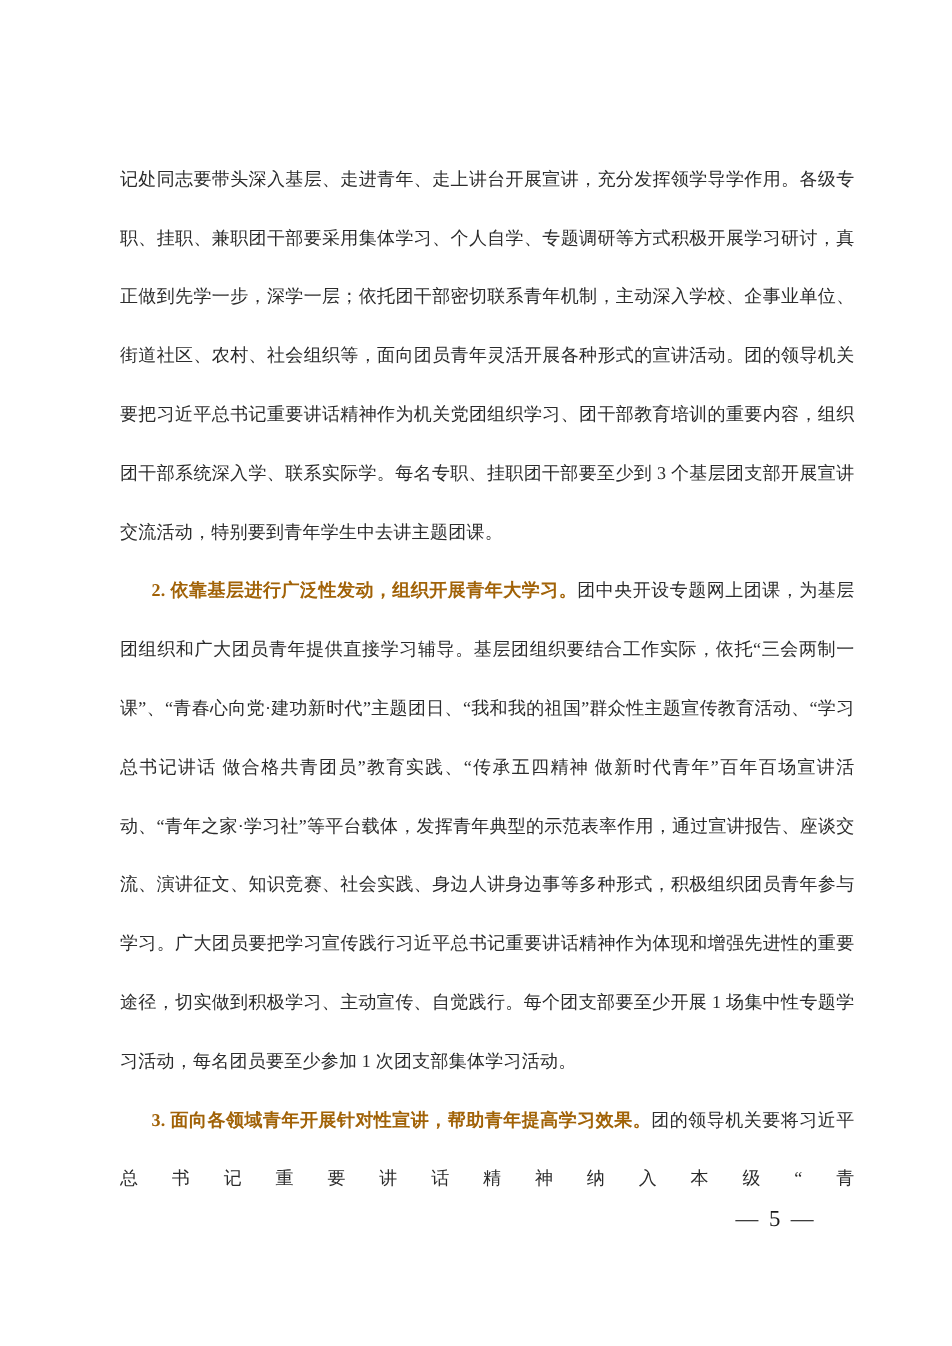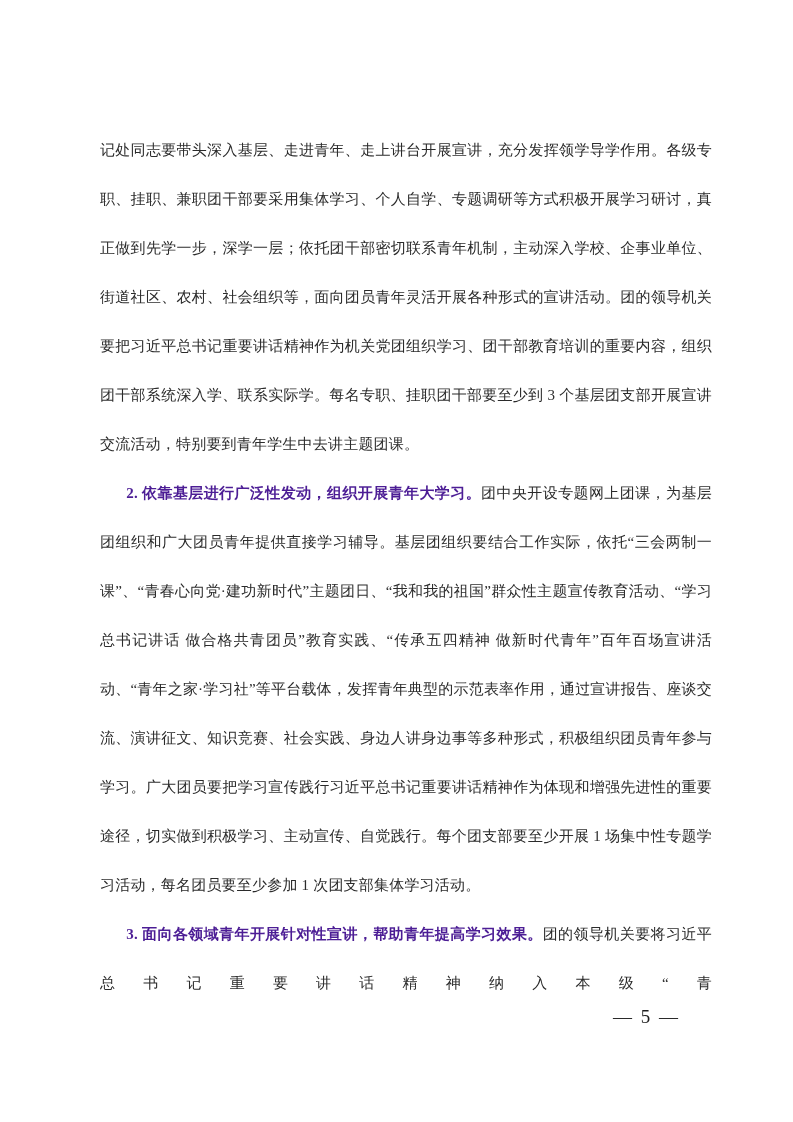--- a/index.html
+++ b/index.html
@@ -31,21 +31,21 @@
     padding: 0;
   }
   .para.indent {
     text-indent: 1.75em;
   }
   .para.justify-last {
     text-align-last: justify;
   }
   .lead {
     font-weight: bold;
-    color: #4c1d95;
+    color: #a16207;
   }
   .body-text {
     font-weight: normal;
   }
   .page-number {
     position: absolute;
     top: 1004px;
     right: 113px;
     font-size: 19px;
     line-height: 26px;

